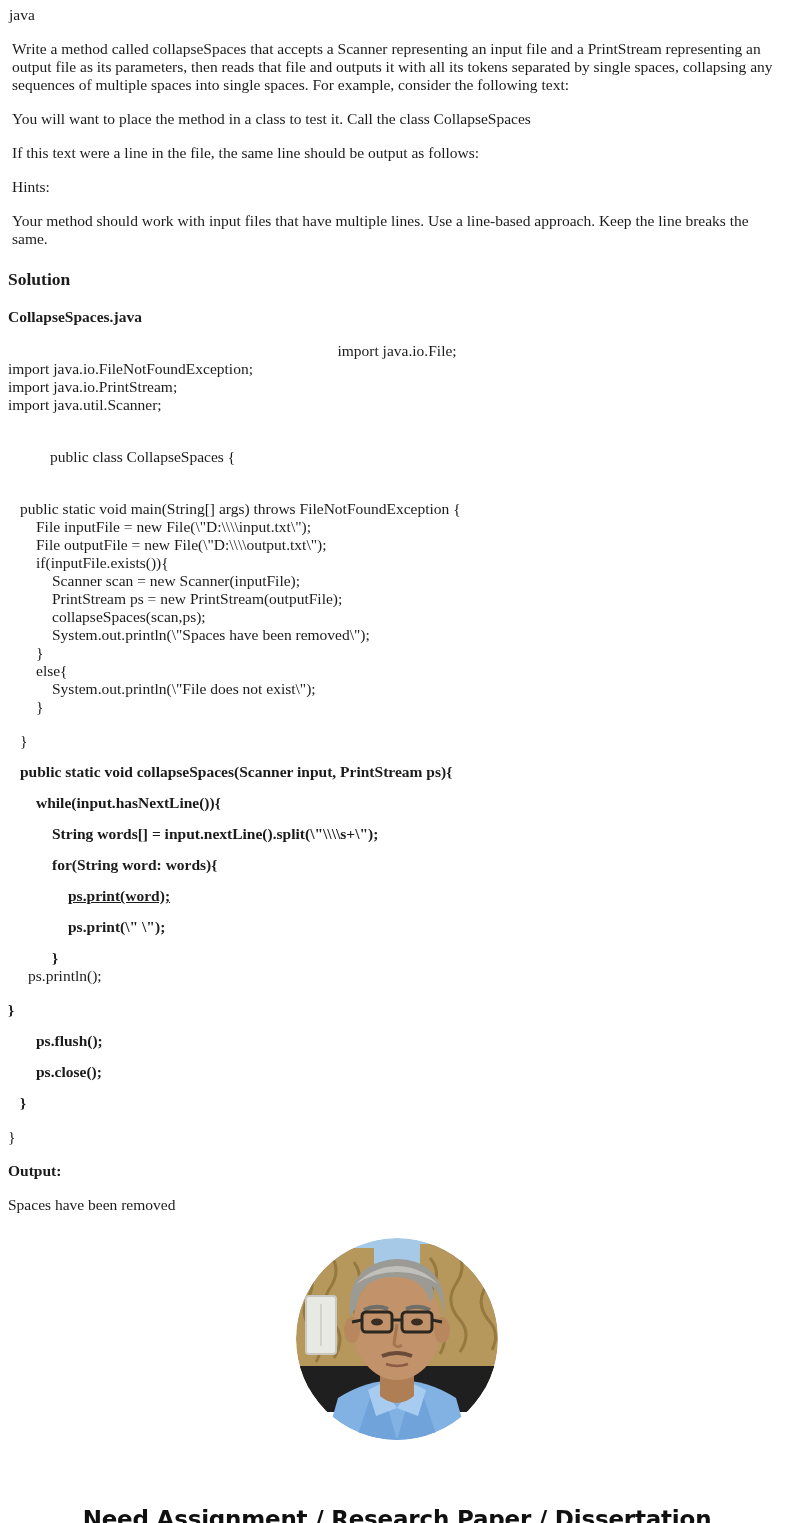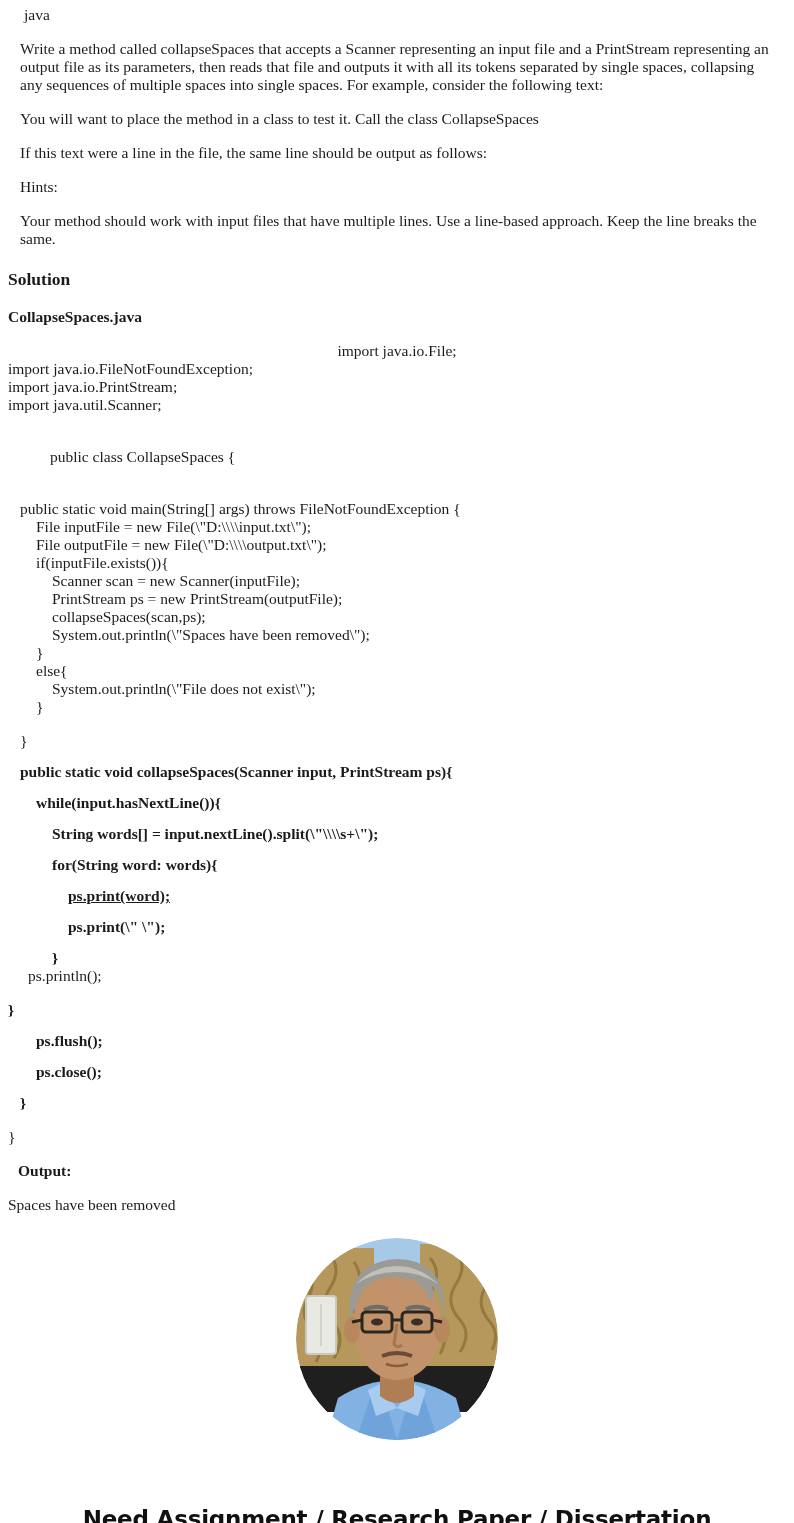--- a/index.html
+++ b/index.html
@@ -3,30 +3,30 @@
 <meta charset="utf-8">
 <style>
   html, body { margin:0; padding:0; background:#ffffff; }
   body {
     width:794px; min-height:1523px;
     color:#1b1b1b;
     font-family:"Liberation Serif", serif;
     font-size:15.5px;
   }
   .doc { padding:6px 8px 0 8px; }
-  .lang-line { margin:0 0 16px 16px; line-height:18px; }
-  .para { margin:16px 12px; line-height:18px; }
+  .lang-line { margin:0 0 16px 1px; line-height:18px; }
+  .para { margin:16px 4px; line-height:18px; }
   .solution-heading {
     font-size:17.5px; font-weight:bold; margin:21px 0 19px 0; line-height:20px;
   }
   .file-heading { font-weight:bold; margin:16px 0; line-height:18px; }
   .code-block { margin:16px 0; }
   .code-line { line-height:18px; white-space:pre-wrap; }
   .code-line.bold { font-weight:bold;margin-top:13px; }
-  .output-heading { font-weight:bold; margin:16px 10px; line-height:18px; }
+  .output-heading { font-weight:bold; margin:16px 0; line-height:18px; }
   .output-text { margin:16px 0; line-height:18px; }
   .avatar-wrap { display:flex; justify-content:center; margin-top:24px; }
   .avatar {
     width:202px; height:202px; border-radius:50%;
     overflow:hidden; flex:0 0 auto;
   }
   .footer {
     margin-top:64px;
     text-align:center;
     font-family:"DejaVu Sans", sans-serif;

